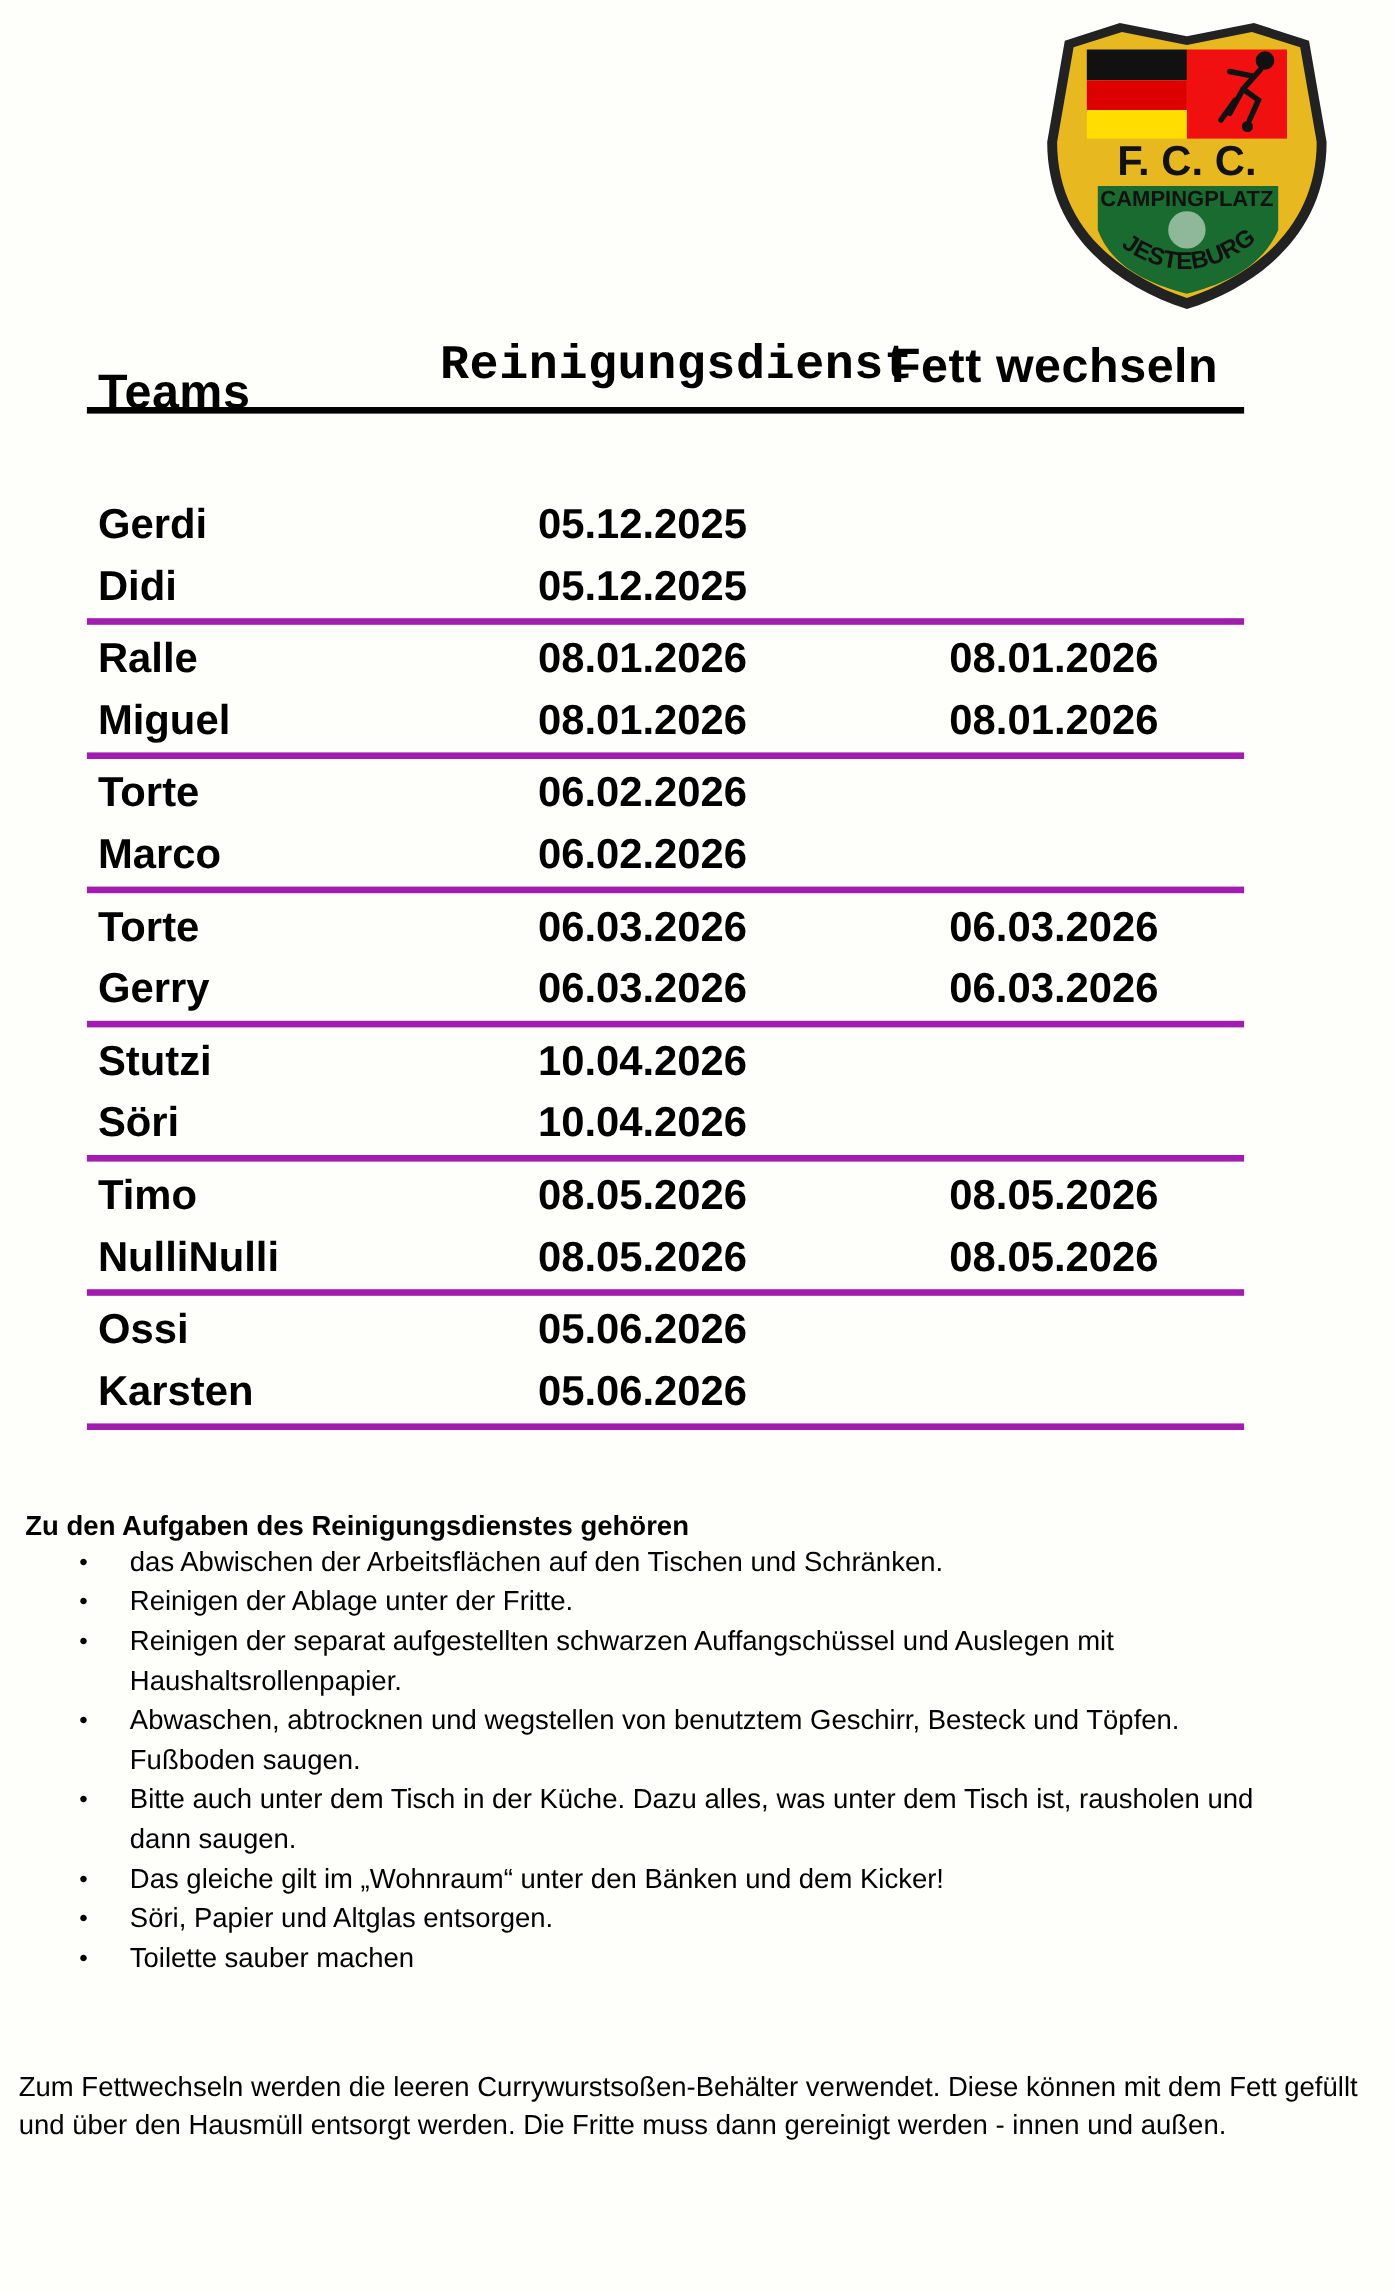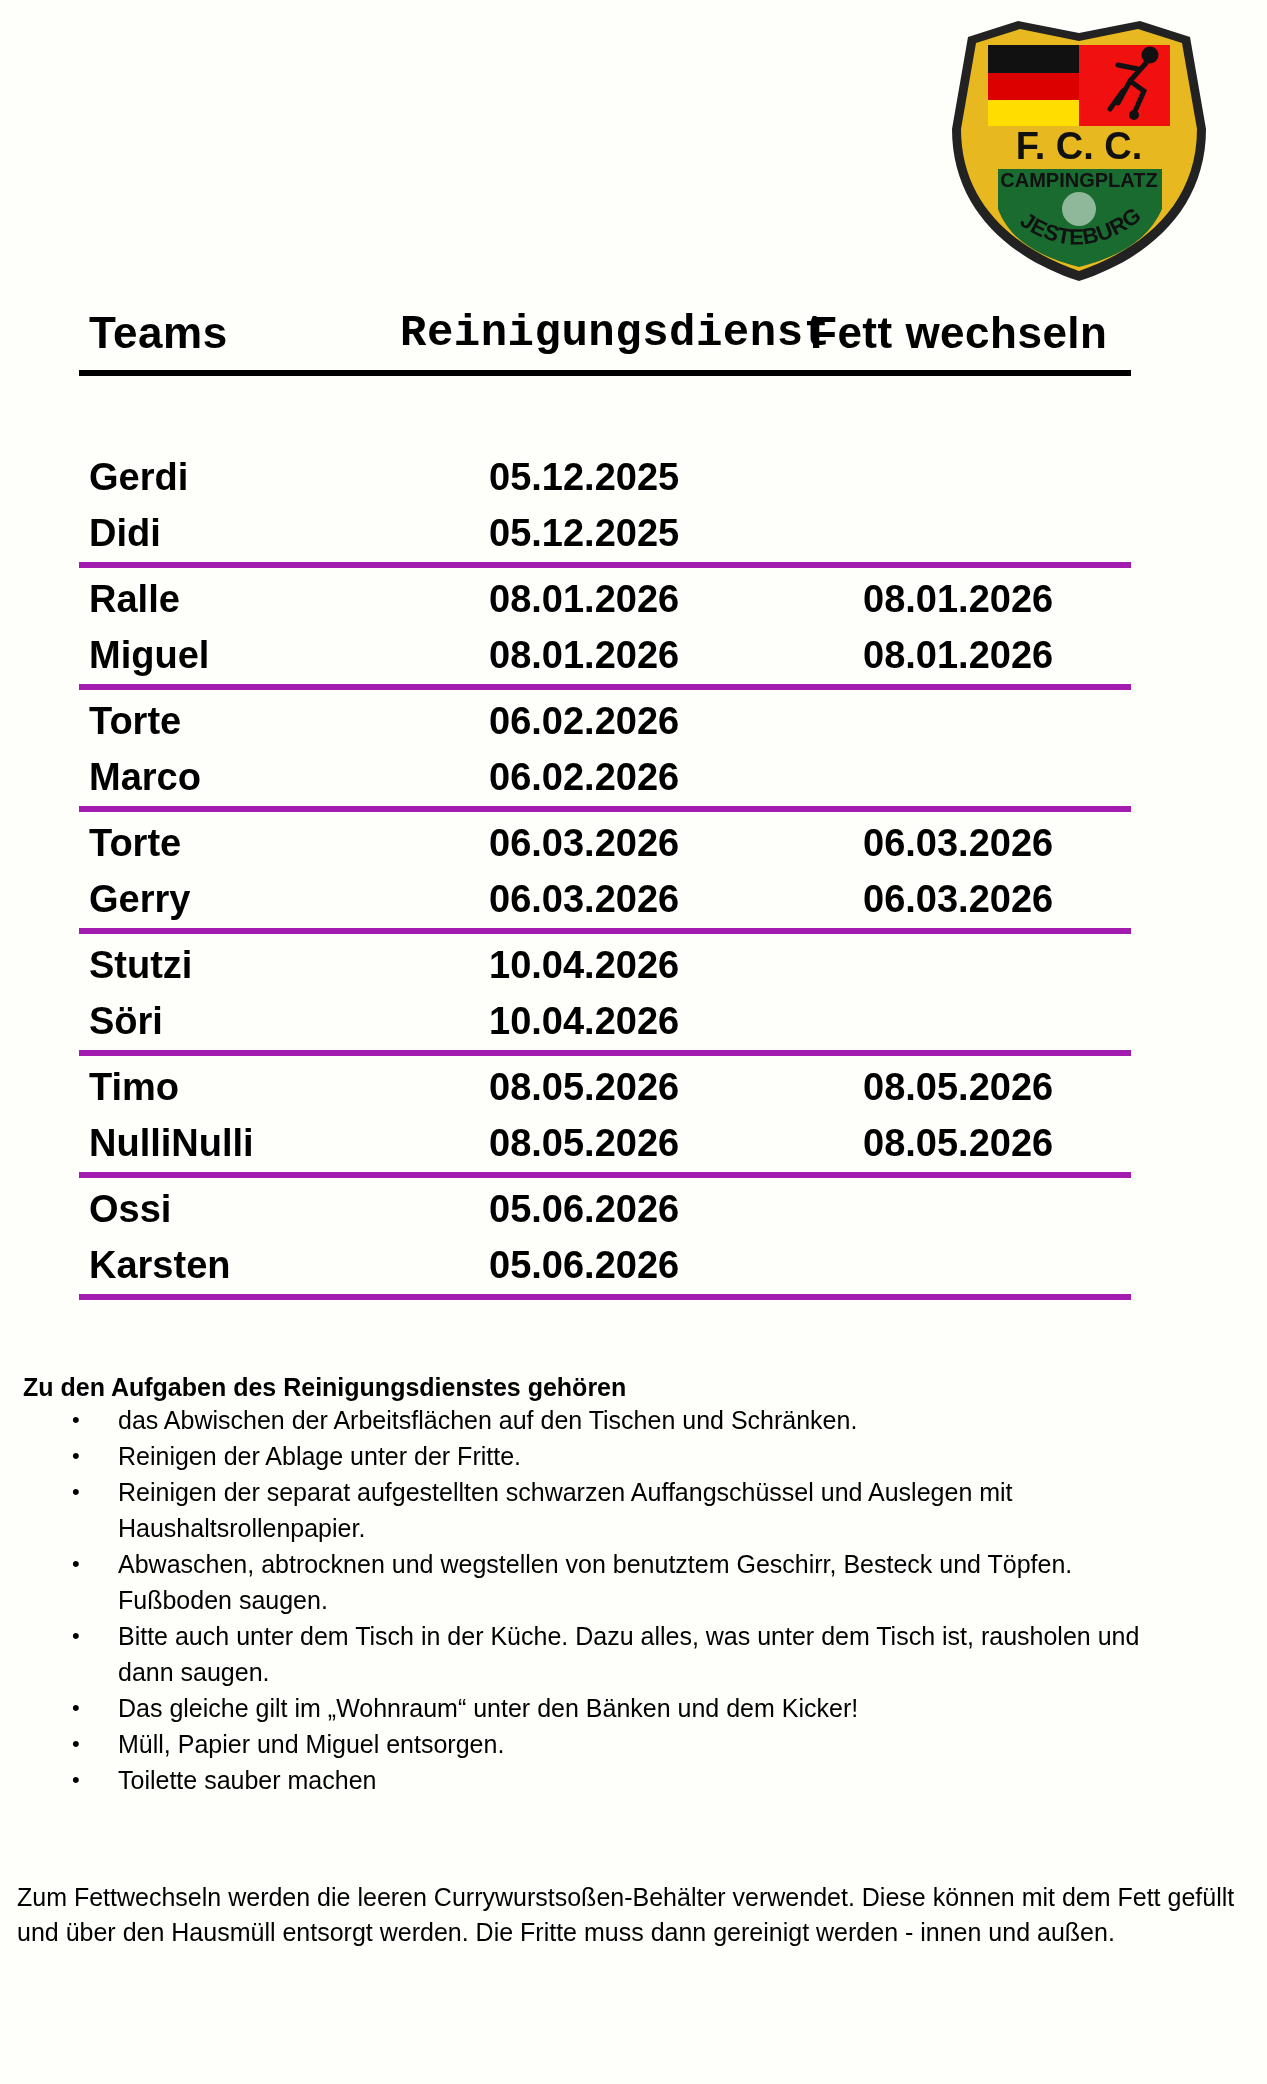--- a/index.html
+++ b/index.html
@@ -5,21 +5,21 @@
   html, body { margin: 0; padding: 0; }
   body {
     width: 1267px; height: 2084px; background: #fefefb; position: relative;
     font-family: "Liberation Sans", "DejaVu Sans", sans-serif; color: #000;
     overflow: hidden;
   }
   .logo { position: absolute; left: 948px; top: 0; width: 262px; height: 266px; margin-top: 19px; }
   .table { position: absolute; left: 79px; top: 300px; width: 1052px; }
   .thead { position: relative; height: 70px; border-bottom: 6px solid #000; }
   .th { position: absolute; top: 8px; font-weight: bold; font-size: 44px; letter-spacing: 0.5px; }
-  .th.c1 { left: 10px; } .th.c2 { left: 321px; font-family: Liberation Mono, monospace; } .th.c3 { left: 731px; }
+  .th.c1 { left: 10px; margin-top: 24px; } .th.c2 { left: 321px; font-family: Liberation Mono, monospace; } .th.c3 { left: 731px; }
   .spacer { height: 70px; }
   .group { border-bottom: 6px solid #a21caf; padding: 0; }
   .row { position: relative; height: 56px; }
   .group .row:first-child { margin-top: 4px; }
   .cell { position: absolute; top: 6px; font-weight: bold; font-size: 38px; }
   .cell.c1 { left: 10px; } .cell.c2 { left: 410px; } .cell.c3 { left: 784px; }
   .h2 { position: absolute; left: 23px; top: 1333px; font-weight: bold; font-size: 25px; margin-top: 40px; }
   .list { position: absolute; left: 0; top: 1402px; width: 1267px; margin: 0; padding: 0; list-style: none; }
   .li { position: relative; padding-left: 118px; font-size: 25px; line-height: 36px; width: 1090px; }
   .li .bullet { position: absolute; left: 72px; top: 0; font-size: 22px; }
@@ -172,21 +172,21 @@
       <span class="bullet">•</span>
       <div>Bitte auch unter dem Tisch in der Küche. Dazu alles, was unter dem Tisch ist, rausholen und</div>
       <div>dann saugen.</div>
     </li>
     <li class="li">
       <span class="bullet">•</span>
       <div>Das gleiche gilt im „Wohnraum“ unter den Bänken und dem Kicker!</div>
     </li>
     <li class="li">
       <span class="bullet">•</span>
-      <div>Müll, Papier und Miguel entsorgen.</div>
+      <div>Söri, Papier und Altglas entsorgen.</div>
     </li>
     <li class="li">
       <span class="bullet">•</span>
       <div>Toilette sauber machen</div>
     </li>
   </ul>
 
 <div class="para">Zum Fettwechseln werden die leeren Currywurstsoßen-Behälter verwendet. Diese können mit dem Fett gefüllt und über den Hausmüll entsorgt werden. Die Fritte muss dann gereinigt werden - innen und außen.</div>
 
 </body></html>

